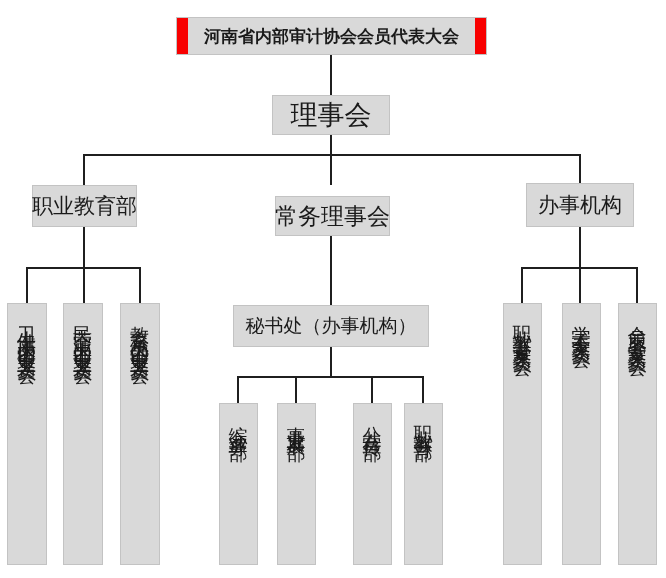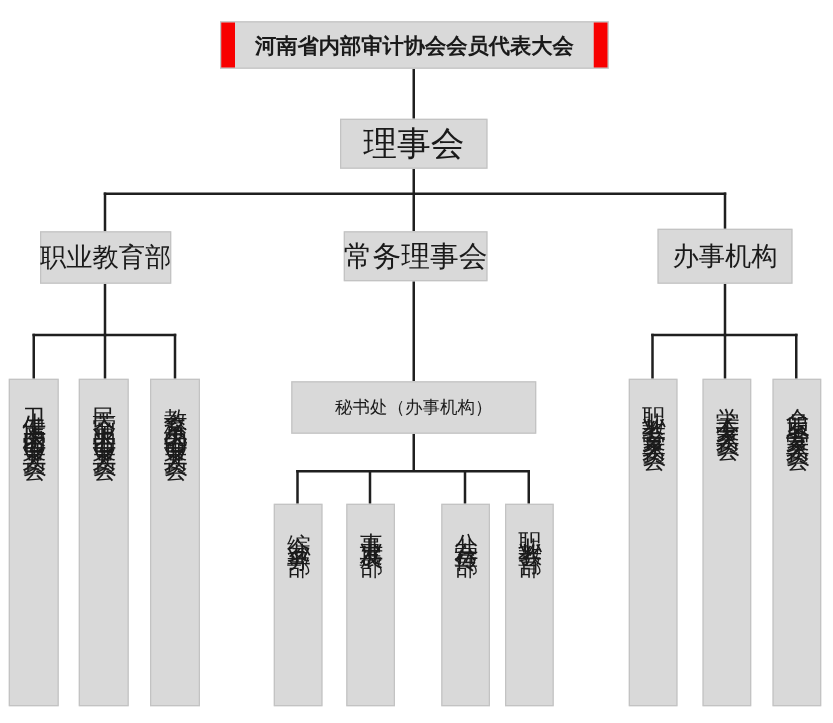--- a/index.html
+++ b/index.html
@@ -60,28 +60,28 @@
     <div class="redbar" style="right:0;"></div>
   </div>
 
   <div class="node" style="left:272px;top:95px;width:118px;height:40px;font-size:27px;">
     <span>理事会</span>
   </div>
 
   <div class="node" style="left:32px;top:185px;width:105px;height:42px;font-size:21px;">
     <span>职业教育部</span>
   </div>
-  <div class="node" style="left:275px;top:185px;width:115px;height:40px;font-size:23px;">
+  <div class="node" style="left:275px;top:196px;width:115px;height:40px;font-size:23px;">
     <span>常务理事会</span>
   </div>
   <div class="node" style="left:526px;top:183px;width:108px;height:44px;font-size:21px;">
     <span>办事机构</span>
   </div>
 
-  <div class="node" style="left:233px;top:305px;width:196px;height:42px;font-size:14px;">
+  <div class="node" style="left:233px;top:305px;width:196px;height:42px;font-size:19px;">
     <span>秘书处（办事机构）</span>
   </div>
 
   <div class="node vnode" style="left:7px;top:303px;width:40px;height:262px;">
     <span class="vtext">卫生健康内审专业委员会</span>
   </div>
   <div class="node vnode" style="left:63px;top:303px;width:40px;height:262px;">
     <span class="vtext">民营企业内审专业委员会</span>
   </div>
   <div class="node vnode" style="left:120px;top:303px;width:40px;height:262px;">

